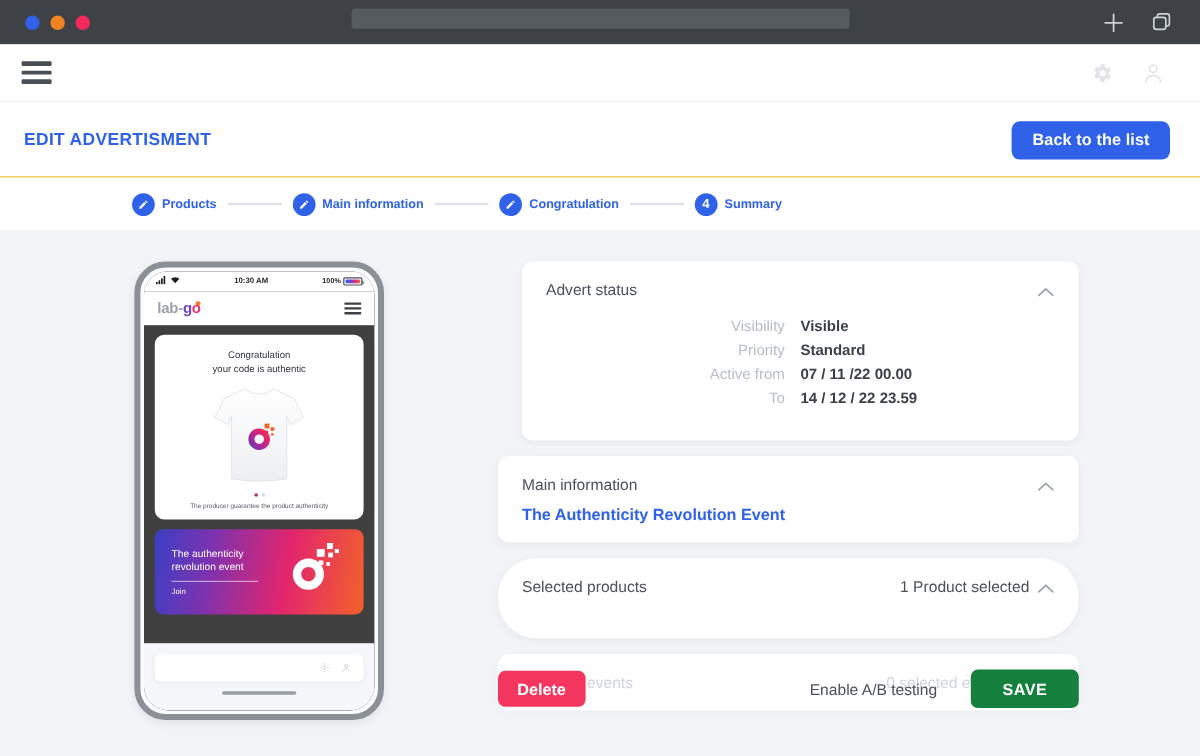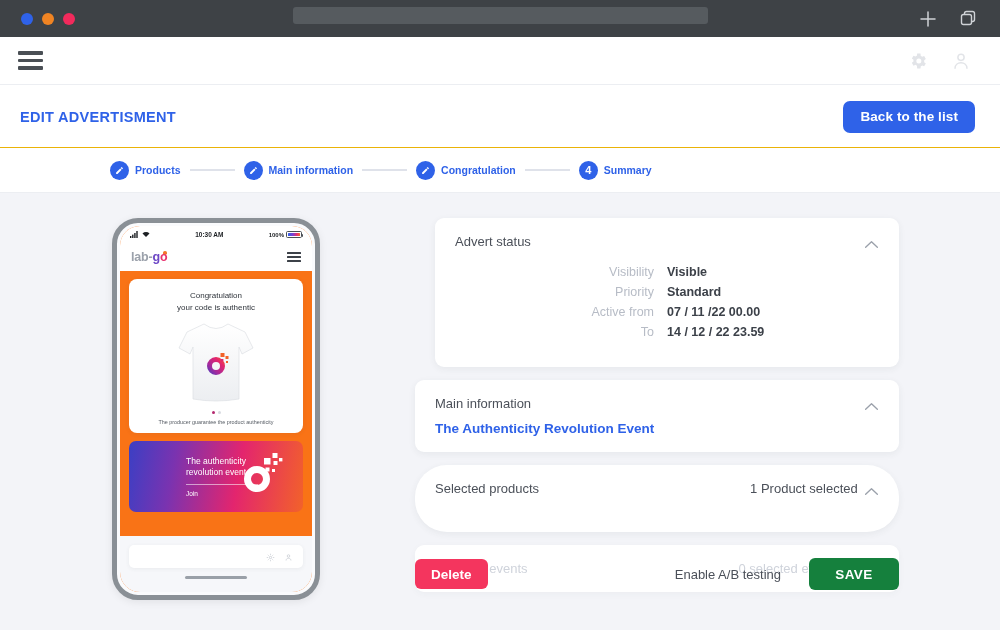--- a/index.html
+++ b/index.html
@@ -81,21 +81,21 @@
   }
 
   
   .phone {
     position: absolute; left: 112px; top: 25px;
     width: 208px; height: 382px;
     border: 5px solid #8a9096; border-radius: 26px;
     background: #fafbfd; overflow: hidden;
     box-shadow: 0 2px 8px rgba(0,0,0,.08);
   }
-  .phone-screen { position: absolute; inset: 3px; border-radius: 20px; background: #f97316; overflow: hidden; }
+  .phone-screen { position: absolute; inset: 3px; border-radius: 20px; background: #404040; overflow: hidden; }
   .statusbar {
     height: 17px; display: flex; align-items: center; padding: 0 10px;
     font-size: 6px; font-weight: 700; color: #1d2024; background: #fff;
   }
   .sb-left { display: flex; align-items: center; gap: 3px; }
   .sb-center { flex: 1; text-align: center; font-size: 6.5px; }
   .sb-right { display: flex; align-items: center; gap: 2px; }
   .battery {
     width: 16px; height: 7px; border: .8px solid #4a4f55; border-radius: 1.6px;
     position: relative; padding: .8px;
@@ -123,21 +123,21 @@
   .tshirt-wrap { height: 92px; display: flex; align-items: center; justify-content: center; margin: 2px 0 0; }
   .dots { display: flex; gap: 3px; justify-content: center; margin: 4px 0 5px; }
   .dots i { width: 3px; height: 3px; border-radius: 50%; background: #d8dbe1; }
   .dots i.on { background: #b4296f; }
   .pcard p { font-size: 5.4px; color: #555b63; }
   .banner {
     margin: 8px 9px 0; height: 71px; border-radius: 7px; position: relative;
     background: linear-gradient(100deg,#3b3fc4 0%,#7a33b0 26%,#e3256e 62%,#f2622a 100%);
     overflow: hidden; display: flex; align-items: center; cursor: pointer;
   }
-  .banner-txt { padding-left: 14px; color: #fff; margin-left: 43px; }
+  .banner-txt { padding-left: 14px; color: #fff; }
   .banner-txt .b1 { font-size: 8.5px; line-height: 1.28; }
   .banner-rule { width: 72px; height: 1px; background: rgba(255,255,255,.55); margin: 6px 0 5px; }
   .banner-txt .b2 { font-size: 6.5px; }
   .banner-logo { position: absolute; right: 16px; top: 50%; transform: translateY(-50%); }
   .searchwrap { position: absolute; left: 0; right: 0; bottom: 0; height: 56px; background: #f6f7fa; padding: 9px; }
   .searchbar {
     height: 23px; background: #fff; border-radius: 5px;
     box-shadow: 0 1px 4px rgba(60,65,72,.07);
     display: flex; align-items: center; justify-content: flex-end; gap: 9px; padding-right: 10px;
   }

